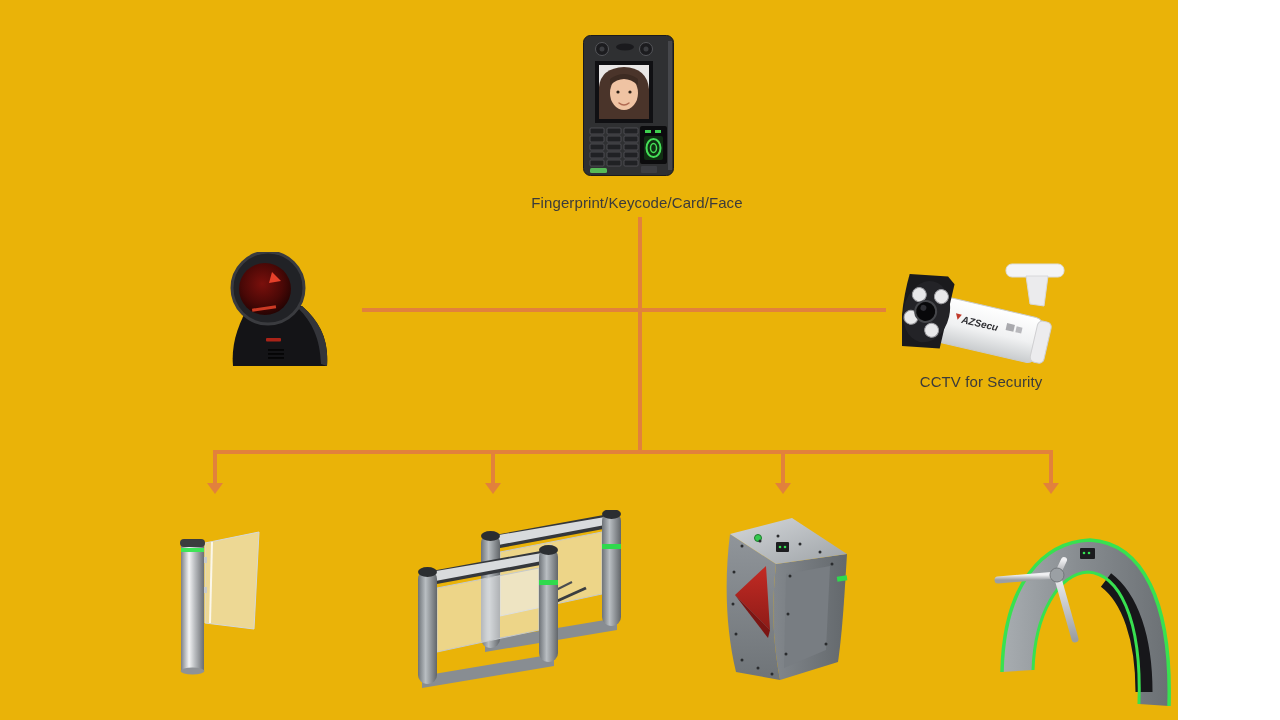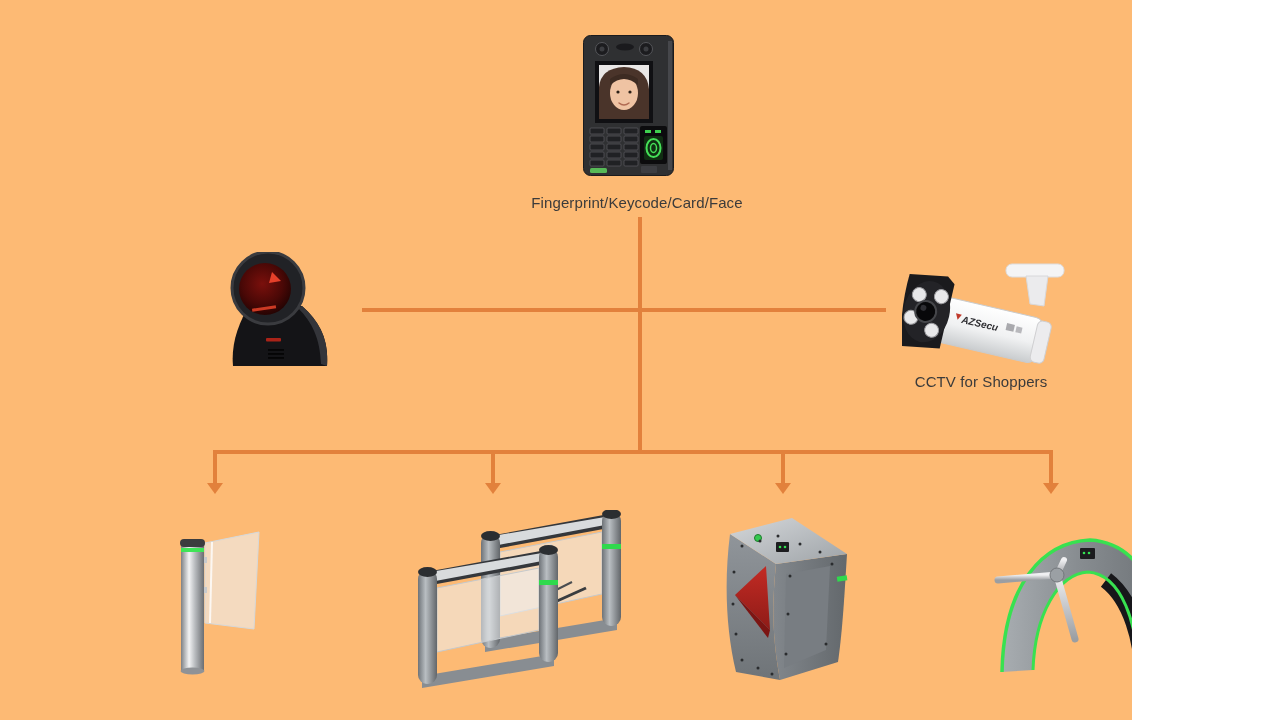--- a/index.html
+++ b/index.html
@@ -1,17 +1,17 @@
 <!DOCTYPE html>
 <html><head>
 <meta charset="utf-8">
 <style>
   html,body{margin:0;padding:0;background:#fff;}
-  #stage{position:relative;width:1132px;height:720px;background:#fdba74;overflow:hidden;
-         font-family:"Liberation Sans",sans-serif;}
+  #stage{position:relative;width:1132px;height:720px;background:#eab308;overflow:hidden;
+         font-family:"Liberation Sans",sans-serif;padding-left:46px;}
   .abs{position:absolute;}
   .label{position:absolute;width:400px;text-align:center;font-size:15px;color:#3b3b3b;letter-spacing:.1px;}
   .line{position:absolute;background:#E2813C;}
   .arrow-stem{position:absolute;width:4px;background:#E2813C;}
   .arrow-head{position:absolute;width:0;height:0;border-left:8px solid transparent;
               border-right:8px solid transparent;border-top:11px solid #E2813C;}
   svg{display:block;}
 </style>
 </head>
 <body>
@@ -129,21 +129,21 @@
         <circle cx="36" cy="66" r="7" fill="#e8e8ea" stroke="#9a9a9e"></circle>
         <circle cx="26" cy="49" r="10.5" fill="#08080a" stroke="#45464a" stroke-width="2"></circle>
         <circle cx="23" cy="46" r="3" fill="#2e2e33"></circle>
         <polygon points="56,44 62,44 59,50" fill="#c0392b"></polygon>
         <text x="63" y="52" font-size="10" font-style="italic" font-weight="bold" fill="#2f2f33" font-family="Liberation Sans, sans-serif">AZSecu</text>
         <rect x="108" y="42" width="8" height="7" fill="#a9a9ad"></rect>
         <rect x="118" y="43" width="6" height="6" fill="#b8b8bc"></rect>
       </g>
     </svg>
   </div>
-  <div class="label" style="left:781px;top:373px;">CCTV for Shoppers</div>
+  <div class="label" style="left:781px;top:373px;">CCTV for Security</div>
 
   <div class="abs" style="left:155px;top:531px;width:112px;height:172px;">
     <svg viewBox="0 0 112 172" width="112" height="172">
       <defs>
         <linearGradient id="chromeV" x1="0" y1="0" x2="1" y2="0">
           <stop offset="0%" stop-color="#7d8084"></stop>
           <stop offset="35%" stop-color="#f2f3f4"></stop>
           <stop offset="60%" stop-color="#babdc0"></stop>
           <stop offset="100%" stop-color="#6b6e72"></stop>
         </linearGradient>

